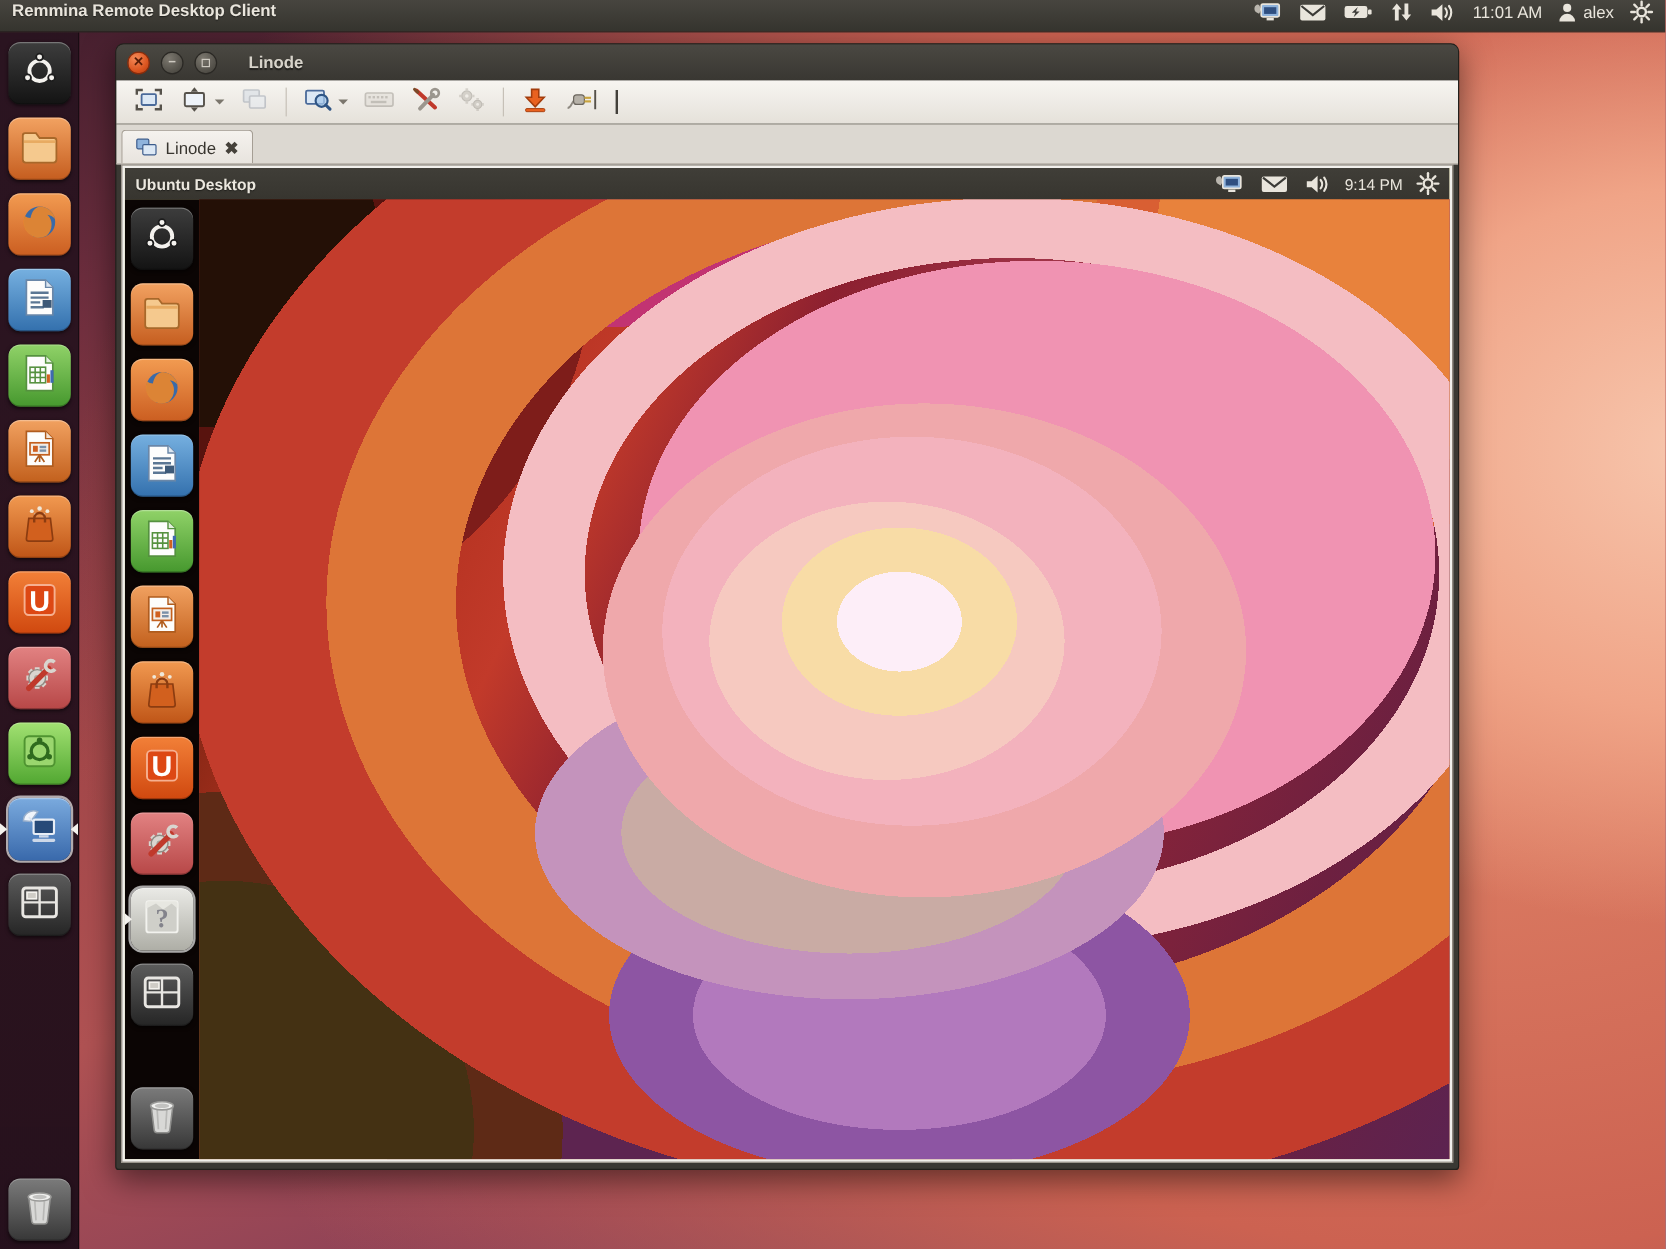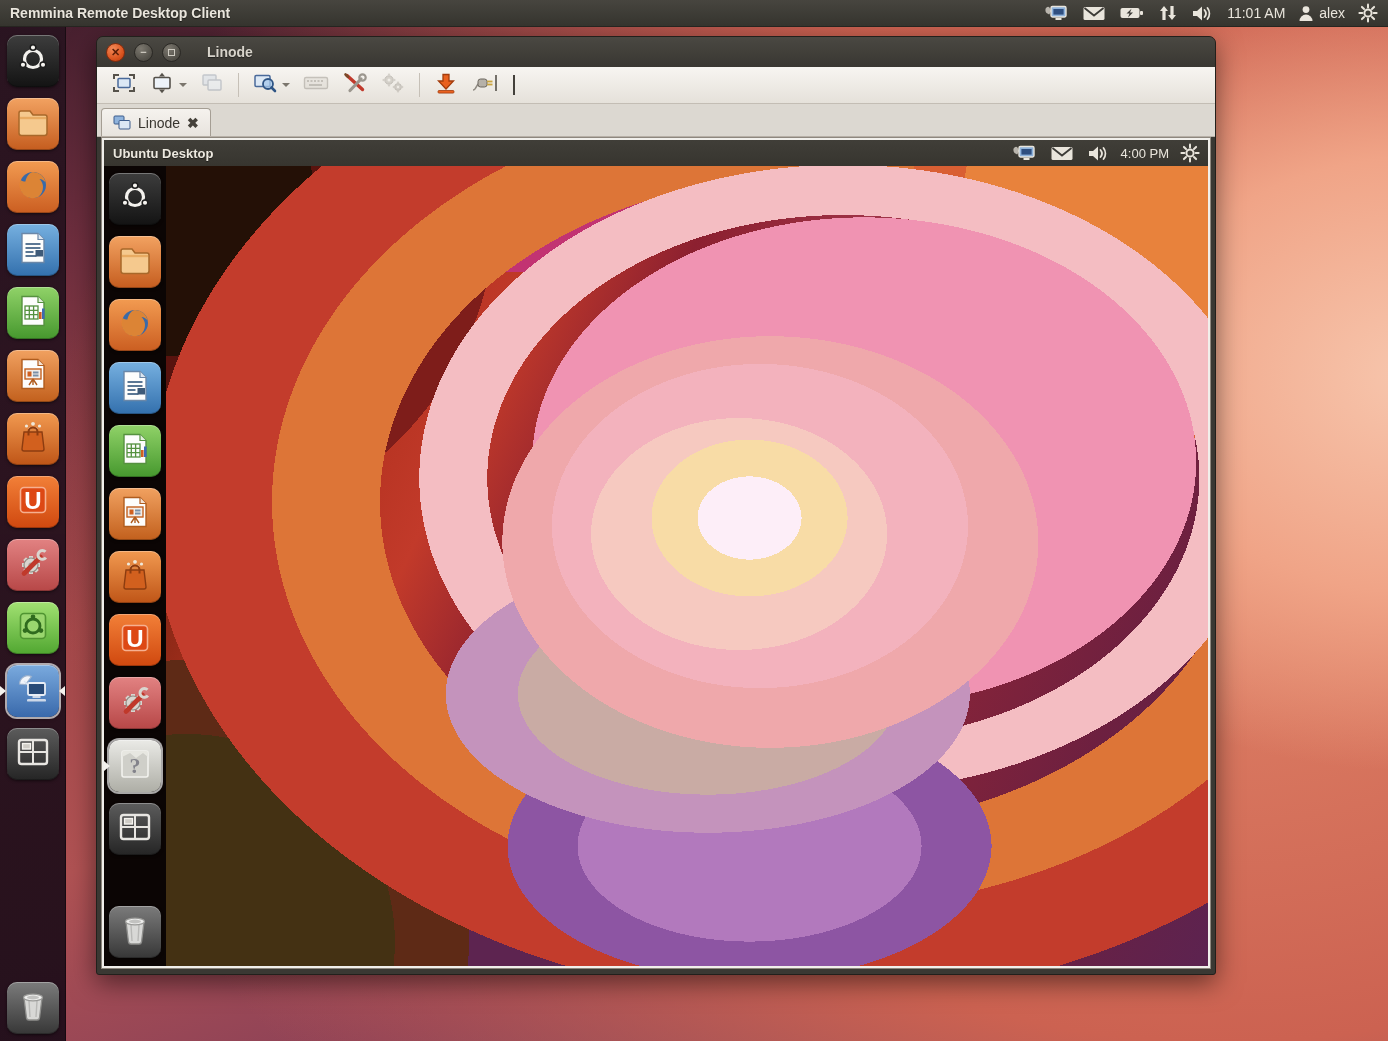--- a/index.html
+++ b/index.html
@@ -13,21 +13,21 @@
       radial-gradient(ellipse 820px 640px at 102% 36%, #f7c6ad 0%, #f0a487 34%, rgba(240,164,135,0) 62%),
       radial-gradient(ellipse 1500px 1180px at 88% 48%, #e2876a 0%, #cc6251 46%, rgba(204,98,81,0) 78%),
       linear-gradient(162deg, #3f1d2c 0%, #6e2e3e 18%, #a4484a 44%, #b05253 60%, #8e4257 78%, #6e4462 92%, #654265 100%);
   }
 
   
   .host-panel {
     position:absolute; top:0; left:0; right:0; height:27px; z-index:40;
     background:linear-gradient(#47453f,#35342e);
     border-bottom:1px solid #262520;
-    color:#e9e5dc; display:flex; align-items:center;
+    color:#e9e5dc; display:flex; align-items:flex-start;
   }
   .host-panel .app-title { font-size:14px; font-weight:bold; padding-left:10px; text-shadow:0 1px 1px rgba(0,0,0,.5); }
   .panel-right { margin-left:auto; display:flex; align-items:center; gap:13px; padding-right:10px; }
   .tray { display:flex; align-items:center; gap:13px; }
   .tray-icon { display:flex; align-items:center; }
   .tray-icon svg { display:block; }
   .clock { font-size:14px; color:#e9e5dc; }
   .user-block { display:flex; align-items:center; gap:5px; font-size:14px; }
 
   
@@ -502,21 +502,21 @@
                   </svg>
                 </span>
                 <span class="tray-icon">
                   <svg width="23" height="17" viewBox="0 0 23 17">
                     <path d="M2 6 H6 L11 1.5 V15.5 L6 11 H2 Z" fill="#e9e5dc"></path>
                     <path d="M13.5 5 A5.5 5.5 0 0 1 13.5 12" fill="none" stroke="#e9e5dc" stroke-width="1.8" stroke-linecap="round"></path>
                     <path d="M16.5 3 A9 9 0 0 1 16.5 14" fill="none" stroke="#e9e5dc" stroke-width="1.8" stroke-linecap="round"></path>
                   </svg>
                 </span>
               </div>
-            <span class="clock">4:00 PM</span>
+            <span class="clock">9:14 PM</span>
             <span class="tray-icon">
                 <svg width="20" height="20" viewBox="0 0 20 20">
                   <g stroke="#e9e5dc" stroke-width="2" stroke-linecap="round">
                     <line x1="15.6" y1="10" x2="18.6" y2="10"></line>
                     <line x1="13.96" y1="13.96" x2="16.08" y2="16.08"></line>
                     <line x1="10" y1="15.6" x2="10" y2="18.6"></line>
                     <line x1="6.04" y1="13.96" x2="3.92" y2="16.08"></line>
                     <line x1="4.4" y1="10" x2="1.4" y2="10"></line>
                     <line x1="6.04" y1="6.04" x2="3.92" y2="3.92"></line>
                     <line x1="10" y1="4.4" x2="10" y2="1.4"></line>

